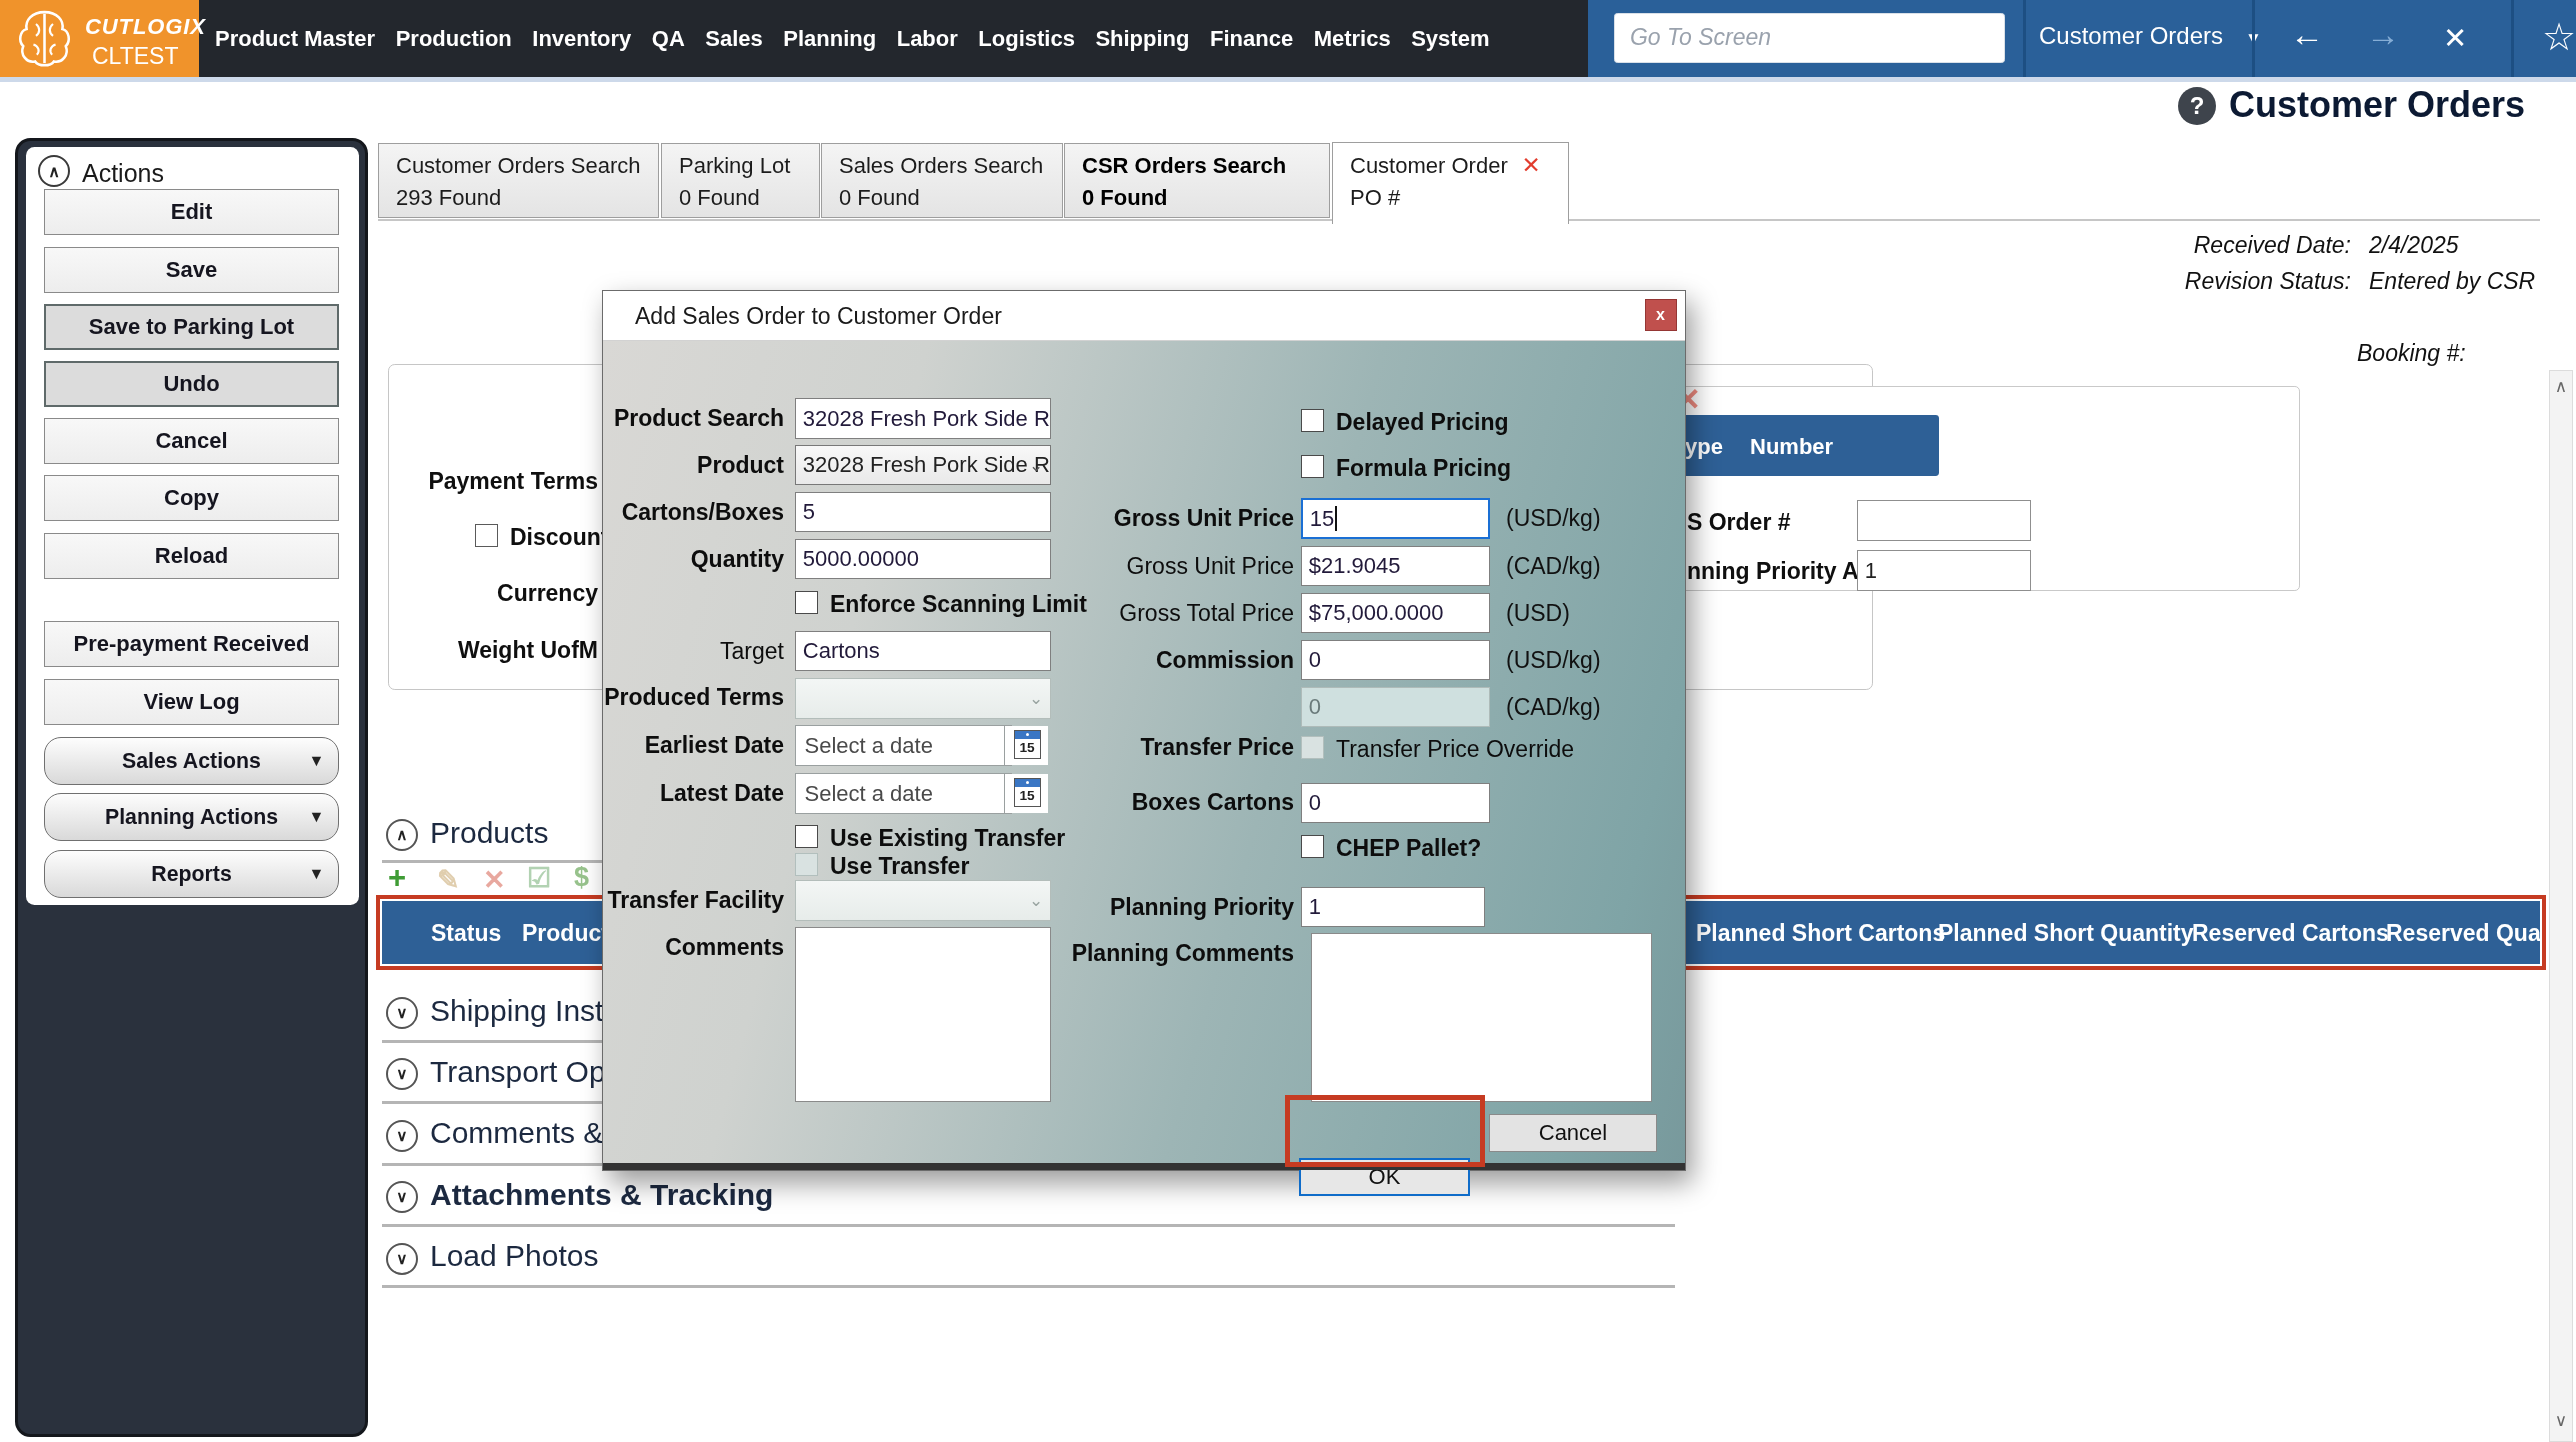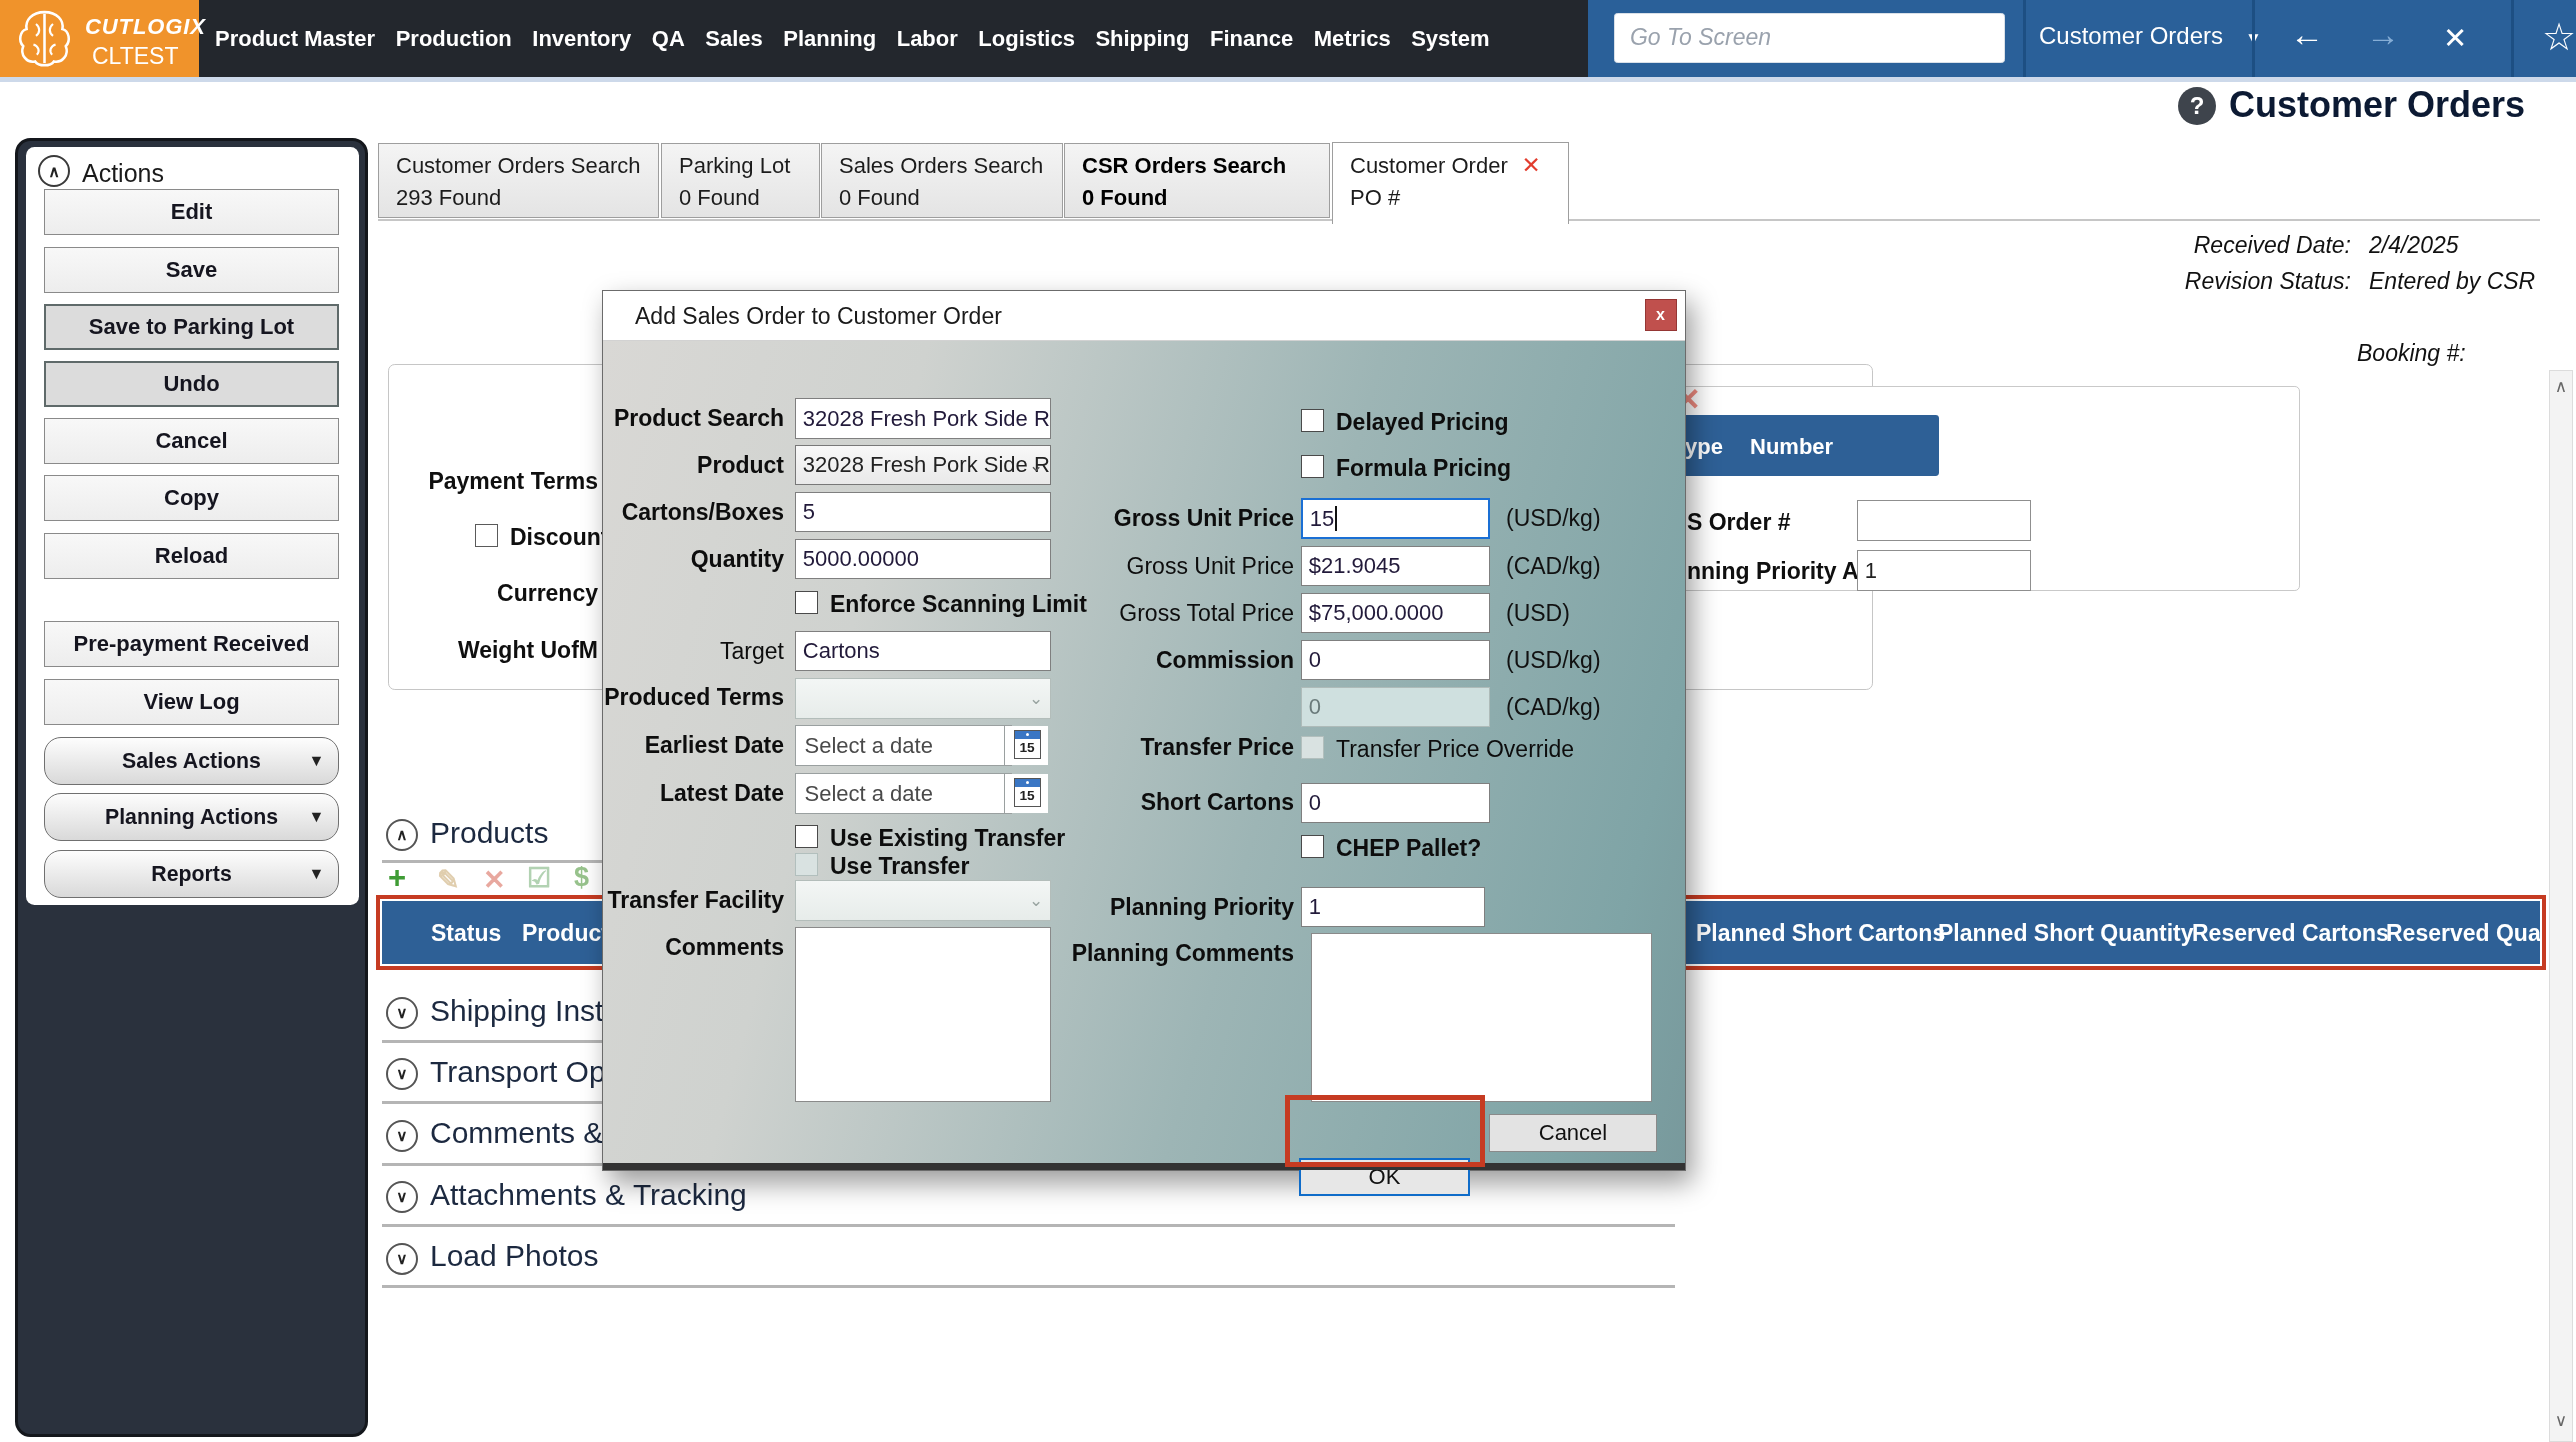--- a/index.html
+++ b/index.html
@@ -249,21 +249,21 @@
 
   <div class="seccirc" style="left:386px;top:1058px;">∨</div>
   <div class="sectitle" style="left:430px;top:1055px;">Transport Opt</div>
   <div class="secline" style="top:1101px;"></div>
 
   <div class="seccirc" style="left:386px;top:1120px;">∨</div>
   <div class="sectitle" style="left:430px;top:1116px;">Comments &amp;</div>
   <div class="secline" style="top:1163px;"></div>
 
   <div class="seccirc" style="left:386px;top:1181px;">∨</div>
-  <div class="sectitle" style="left:430px;top:1178px;">Attachments &amp; Tracking</div>
+  <div class="sectitle" style="left:430px;top:1178px;font-weight:bold;">Attachments &amp; Tracking</div>
   <div class="secline" style="top:1224px;"></div>
 
   <div class="seccirc" style="left:386px;top:1243px;">∨</div>
   <div class="sectitle" style="left:430px;top:1239px;">Load Photos</div>
   <div class="secline" style="top:1285px;"></div>
 
   <div class="vscroll"></div>
   <div class="varrow" style="top:376px;">∧</div>
   <div class="varrow" style="top:1410px;">∨</div>
 
@@ -383,21 +383,21 @@
 
     <span class="mrl" style="top:403px;margin-top:40px;">Transfer Price</span>
     <div class="mri dis" style="top:396px;">
         <span>0</span>
       </div>
     <span class="munit" style="top:403px;">(CAD/kg)</span>
 
     <div class="mcb dis" style="left:698px;top:445px;"></div>
     <span class="mcblbl norm" style="left:733px;top:445px;">Transfer Price Override</span>
 
-    <span class="mrl" style="top:498px;">Short Cartons</span>
+    <span class="mrl" style="top:498px;">Boxes Cartons</span>
     <div class="mri" style="top:492px;">
         <span>0</span>
       </div>
 
     <div class="mcb" style="left:698px;top:544px;"></div>
     <span class="mcblbl" style="left:733px;top:544px;">CHEP Pallet?</span>
 
     <span class="mrl" style="top:603px;">Planning Priority</span>
     <div class="mri" style="top:596px;width:184px;">
         <span>1</span>

